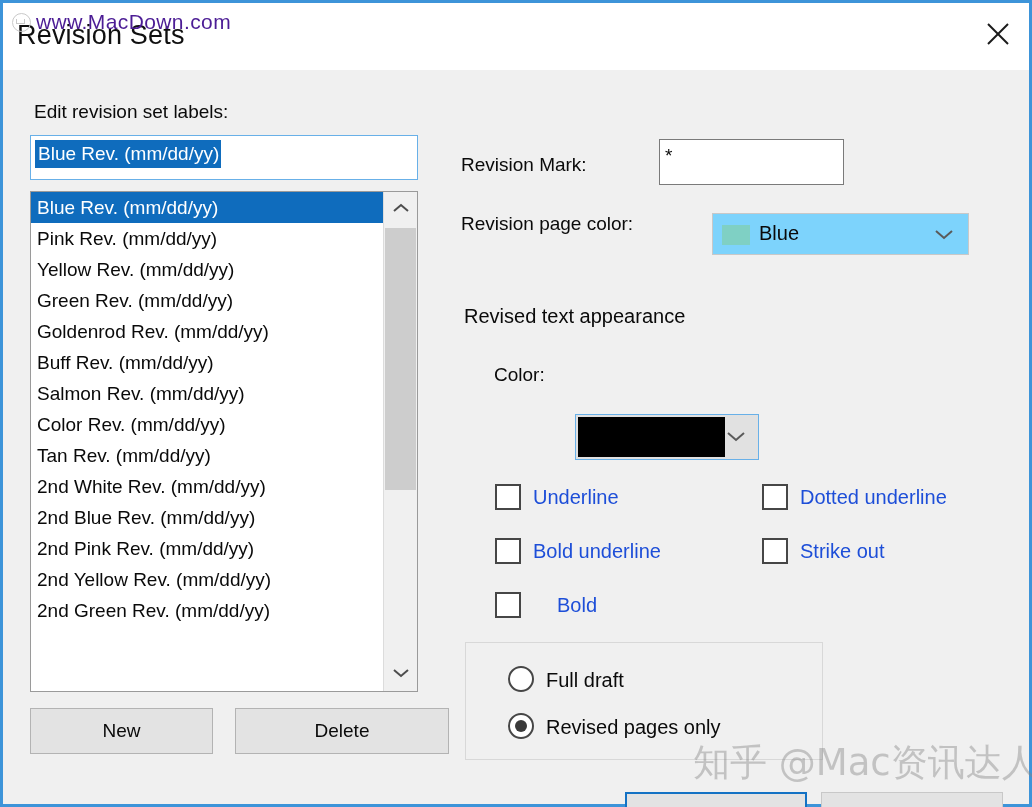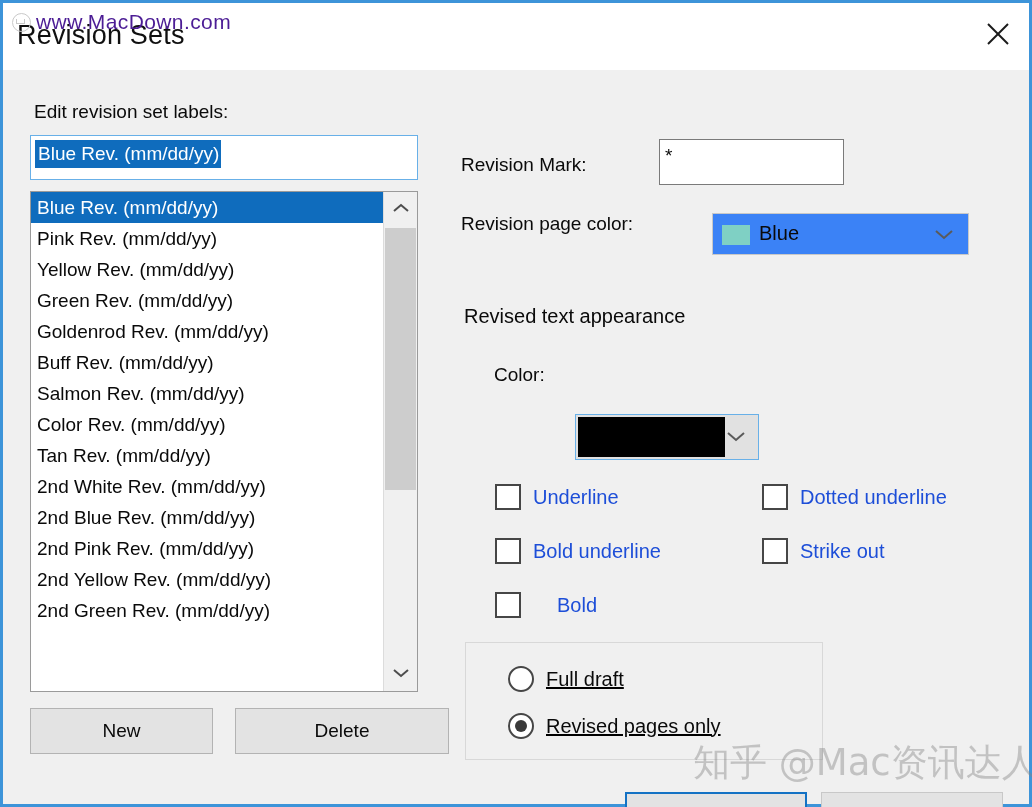--- a/index.html
+++ b/index.html
@@ -213,21 +213,21 @@
   }
 
   #page-color-select {
     position: absolute;
     left: 709px;
     top: 143px;
     width: 257px;
     height: 42px;
     box-sizing: border-box;
     border: 1px solid #c8c8c8;
-    background: #3b82f6;
+    background: #7dd3fc;
     cursor: pointer;
   }
   #page-color-swatch {
     position: absolute;
     left: 9px;
     top: 11px;
     width: 28px;
     height: 20px;
   }
   #page-color-text {
@@ -304,23 +304,22 @@
     top: 572px;
     width: 358px;
     height: 118px;
     box-sizing: border-box;
     border: 1px solid #d8d8d8;
     background: #f0f0f0;
   }
   .radiorow {
     position: absolute;
     display: flex;
-    align-items: center;
-    cursor: pointer;
-    text-decoration: underline;
+    align-items: flex-end;
+    cursor: pointer;
   }
   #rb-full-draft   { left: 42px; top: 23px; }
   #rb-revised-only { left: 42px; top: 70px; }
   .radio {
     position: relative;
     width: 26px;
     height: 26px;
     box-sizing: border-box;
     border: 2px solid #464646;
     border-radius: 50%;

